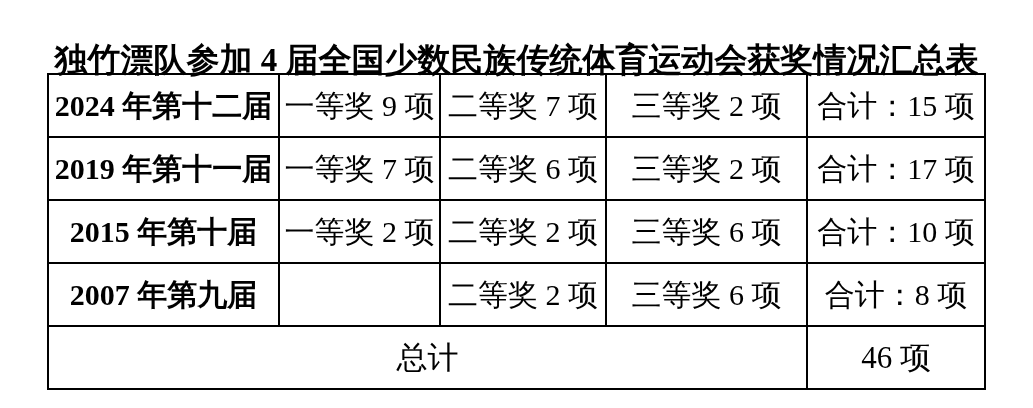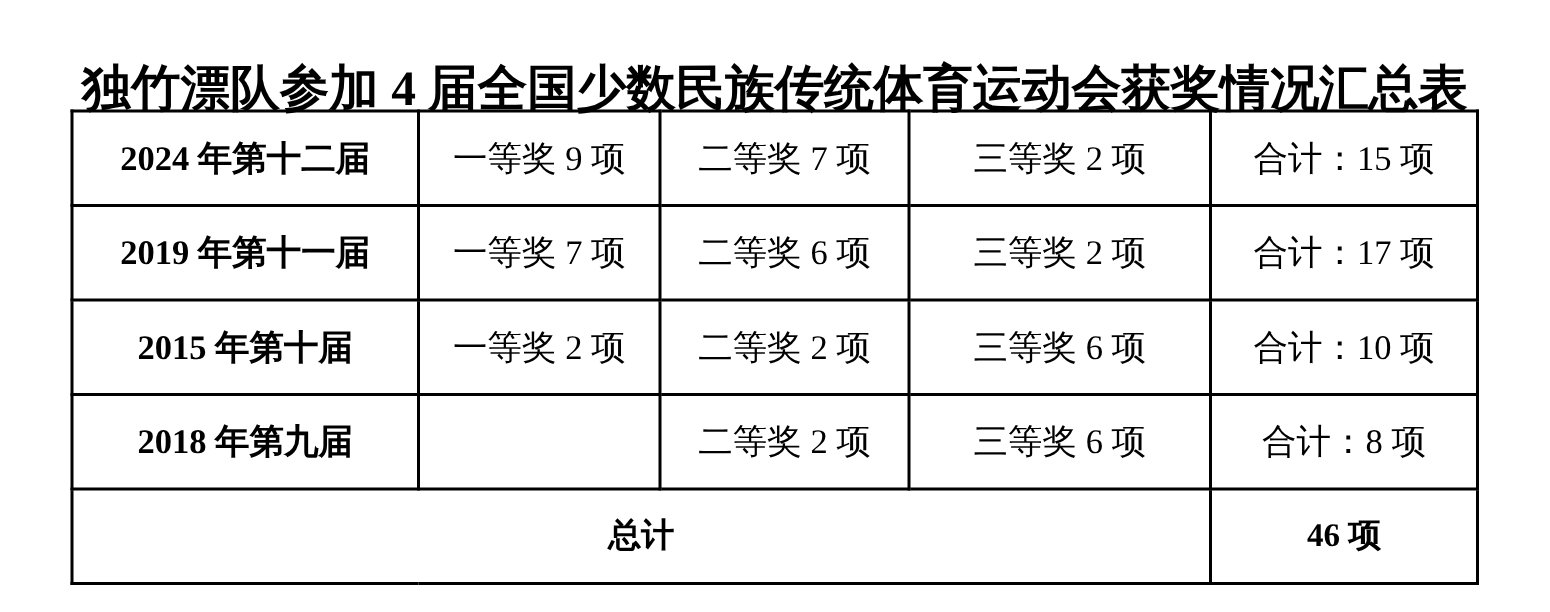--- a/index.html
+++ b/index.html
@@ -34,31 +34,31 @@
     width: 937px;
     border-collapse: collapse;
     table-layout: fixed;
   }
   table.awards-table td {
     border: 2px solid #000000;
     height: 61px;
     padding: 0 2px;
     text-align: center;
     vertical-align: middle;
-    font-size: 23px;
+    font-size: 30px;
     line-height: 1.2;
     white-space: nowrap;
     overflow: hidden;
   }
   td.cell-edition {
     font-weight: bold;
   }
   tr.summary-row td {
-    font-weight: bold;
-    font-size: 22px;
+    font-weight: normal;
+    font-size: 31px;
   }
 </style>
 </head>
 <body>
 
 <div class="doc-title">独竹漂队参加 4 届全国少数民族传统体育运动会获奖情况汇总表</div>
 
 <table class="awards-table">
   <colgroup>
     <col style="width:231px">
@@ -83,21 +83,21 @@
       <td>合计：17 项</td>
     </tr>
     <tr>
       <td class="cell-edition">2015 年第十届</td>
       <td>一等奖 2 项</td>
       <td>二等奖 2 项</td>
       <td>三等奖 6 项</td>
       <td>合计：10 项</td>
     </tr>
     <tr>
-      <td class="cell-edition">2018 年第九届</td>
+      <td class="cell-edition">2007 年第九届</td>
       <td></td>
       <td>二等奖 2 项</td>
       <td>三等奖 6 项</td>
       <td>合计：8 项</td>
     </tr>
     <tr class="summary-row">
       <td colspan="4">总计</td>
       <td>46 项</td>
     </tr>
   </tbody>

